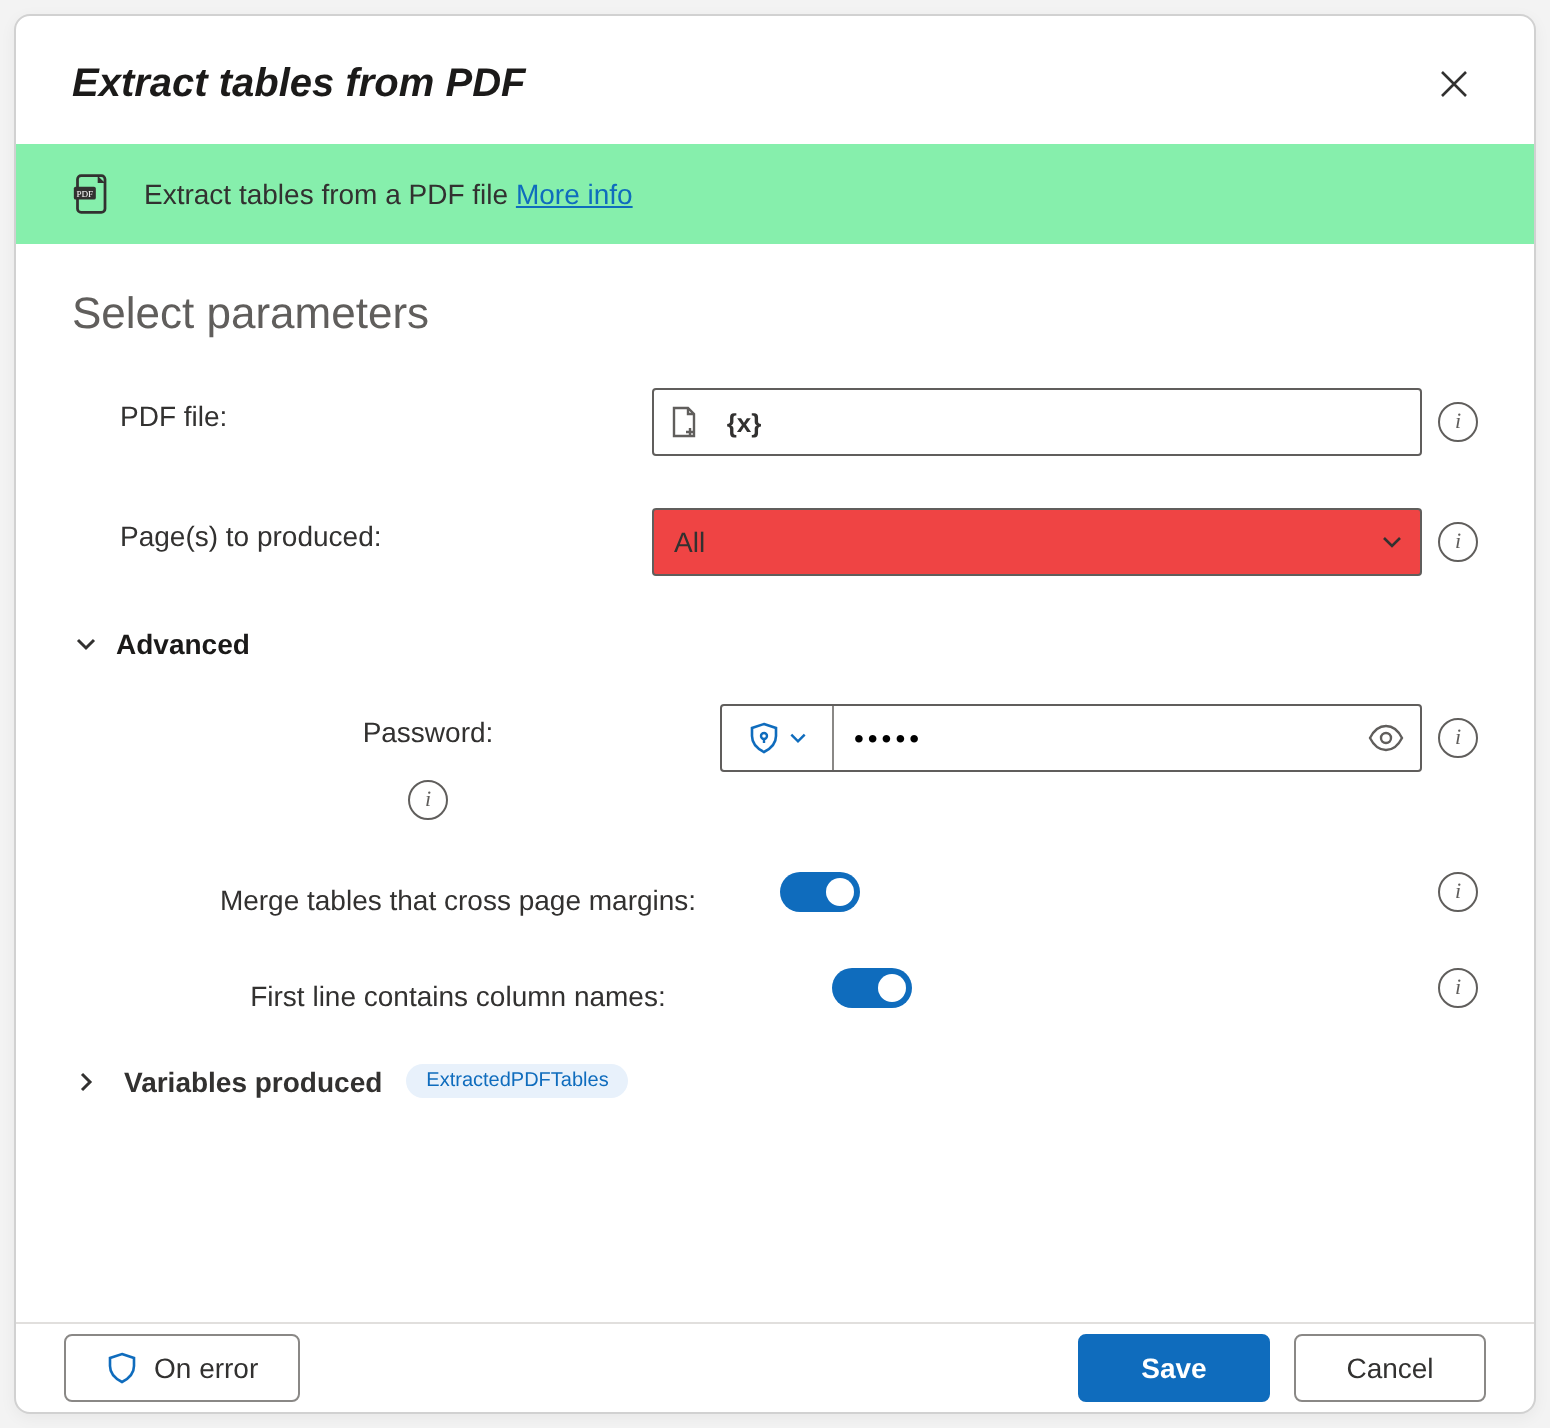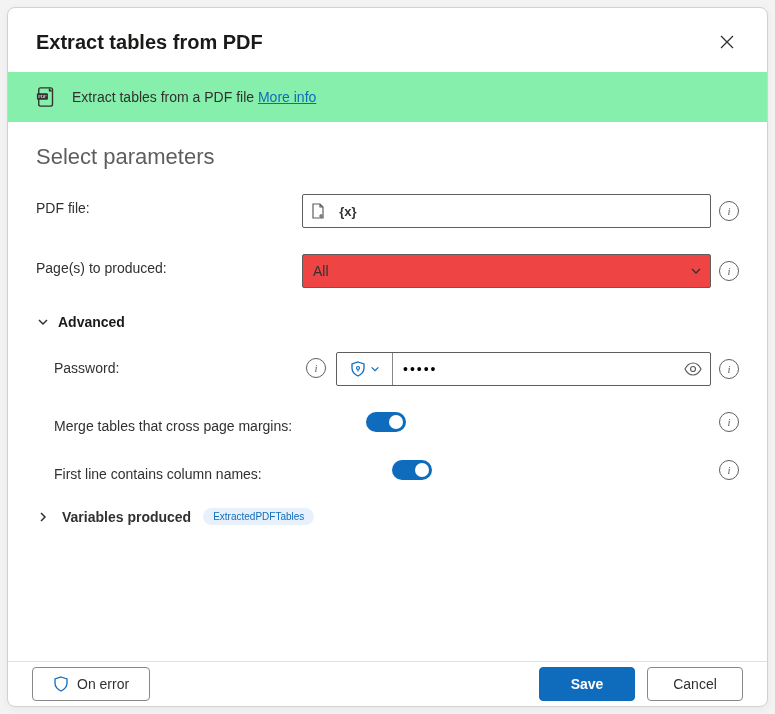--- a/index.html
+++ b/index.html
@@ -27,20 +27,21 @@
   .header {
     display: flex;
     align-items: center;
     justify-content: space-between;
     padding: 18px 24px 14px 28px;
   }
   .title {
     font-size: 20px;
     font-weight: 600;
     color: #1b1a19;
+    font-style: italic;
   }
   .close-btn {
     width: 32px; height: 32px;
     display:flex; align-items:center; justify-content:center;
     border:none; background:transparent; cursor:pointer;
     border-radius:4px;
   }
   
   .banner {
     background:#86efac;
@@ -58,28 +59,29 @@
   .section-title {
     font-size:22px;
     color:#605e5c;
     margin-bottom:24px;
   }
   .param-row {
     display:flex;
     align-items:flex-start;
     margin-bottom:26px;
     gap:10px;
+    margin-left:24px;
   }
   .param-label {
     width:256px;
     padding-top:6px;
     color:#323130;
     display:flex; align-items:center; gap:8px;
   }
-  .param-label.indent { padding-left:18px; width:290px; }
+  .param-label.indent { padding-left:18px; width:290px;flex-direction:column; }
   .param-control {
     flex:1;
     display:flex;
     align-items:center;
     gap:8px;
   }
   .info-icon {
     width:20px; height:20px; border-radius:50%;
     border:1px solid #605e5c;
     display:flex; align-items:center; justify-content:center;

